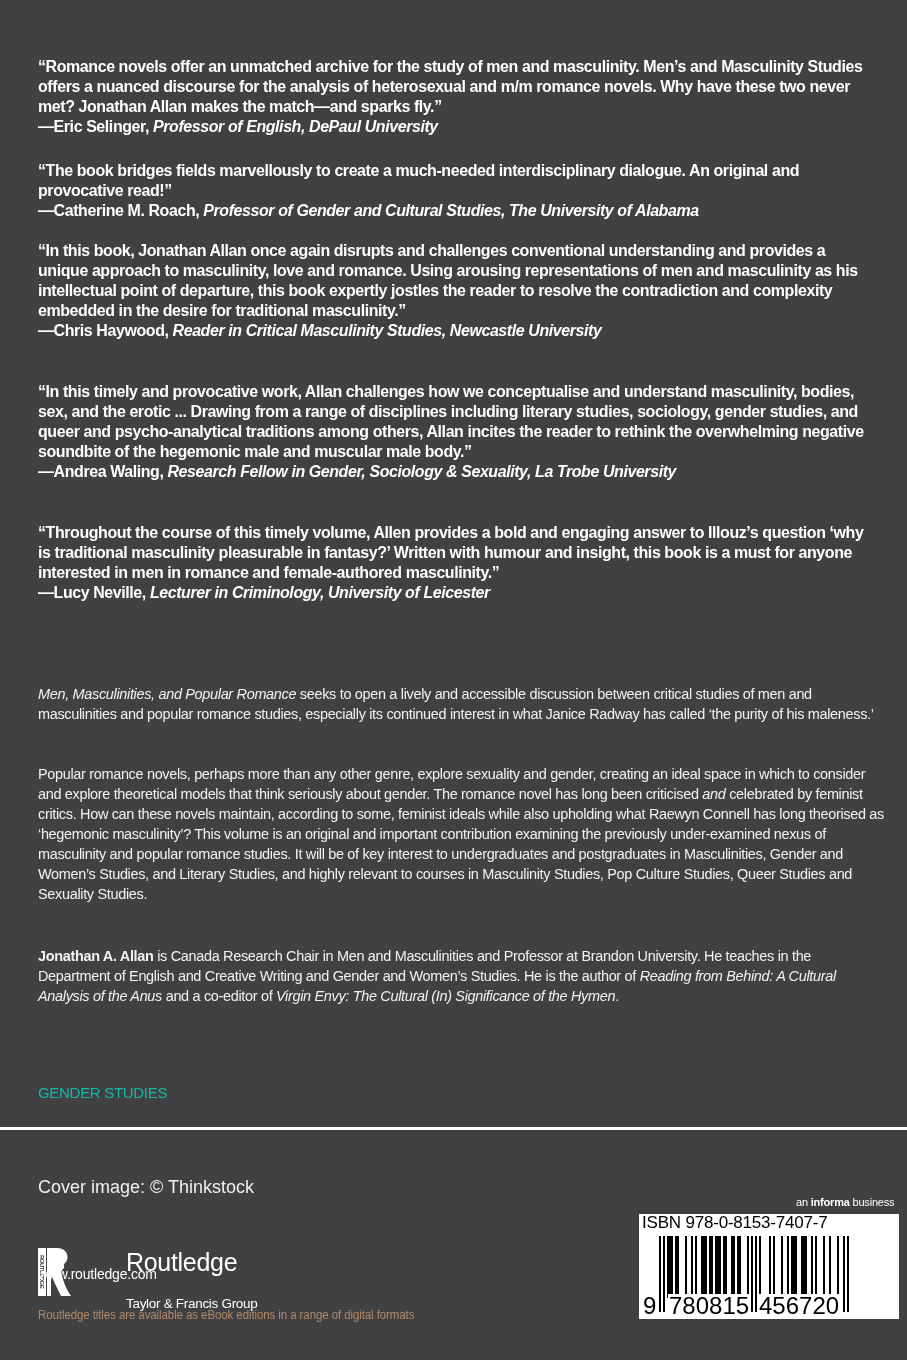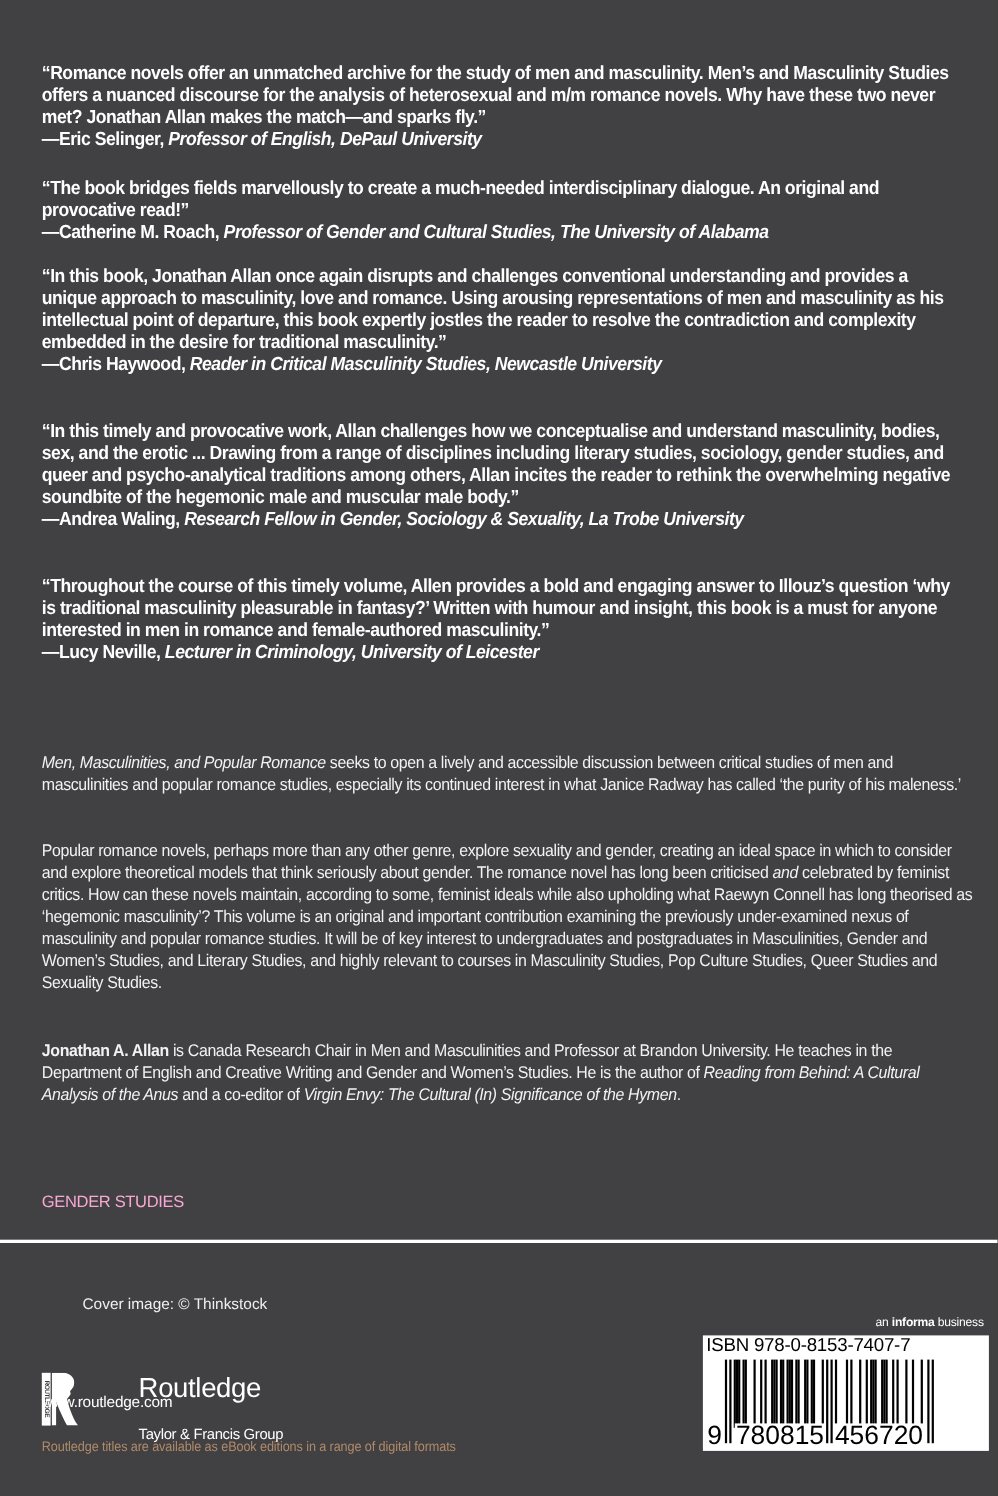--- a/index.html
+++ b/index.html
@@ -26,29 +26,29 @@
     font-family: "Liberation Sans", sans-serif;
     font-size: 15.4px; line-height: 20px; color: #f2f2f2;
     letter-spacing: -0.35px;
     transform: scaleX(0.94); transform-origin: left top;
     width: 900px;
   }
   .body-text i { font-style: italic; }
   .body-text b { font-weight: bold; }
   .subject {
     position: absolute; left: 0; top: 1084px;
-    font-size: 15px; color: #f9a8d4; letter-spacing: -0.3px;
+    font-size: 15px; color: #14b8a6; letter-spacing: -0.3px;
   }
   .rule {
     position: absolute; left: 0; right: 0; top: 1127px;
     height: 3px; background: #ffffff;
   }
   .cover-credit {
     position: absolute; left: 38px; top: 1177px;
-    font-size: 14px; color: #f0f0f0; margin-left: 37px;
+    font-size: 18px; color: #f0f0f0;
   }
   .logo {
     position: absolute; left: 38px; top: 1248px;
     display: flex; align-items: flex-start; gap: 48px;
   }
   .logo-mark {
     width: 34px; height: 48px; position: relative;
   }
   .logo-mark .vert {
     position: absolute; left: 0; top: 0; width: 8px; height: 48px;

